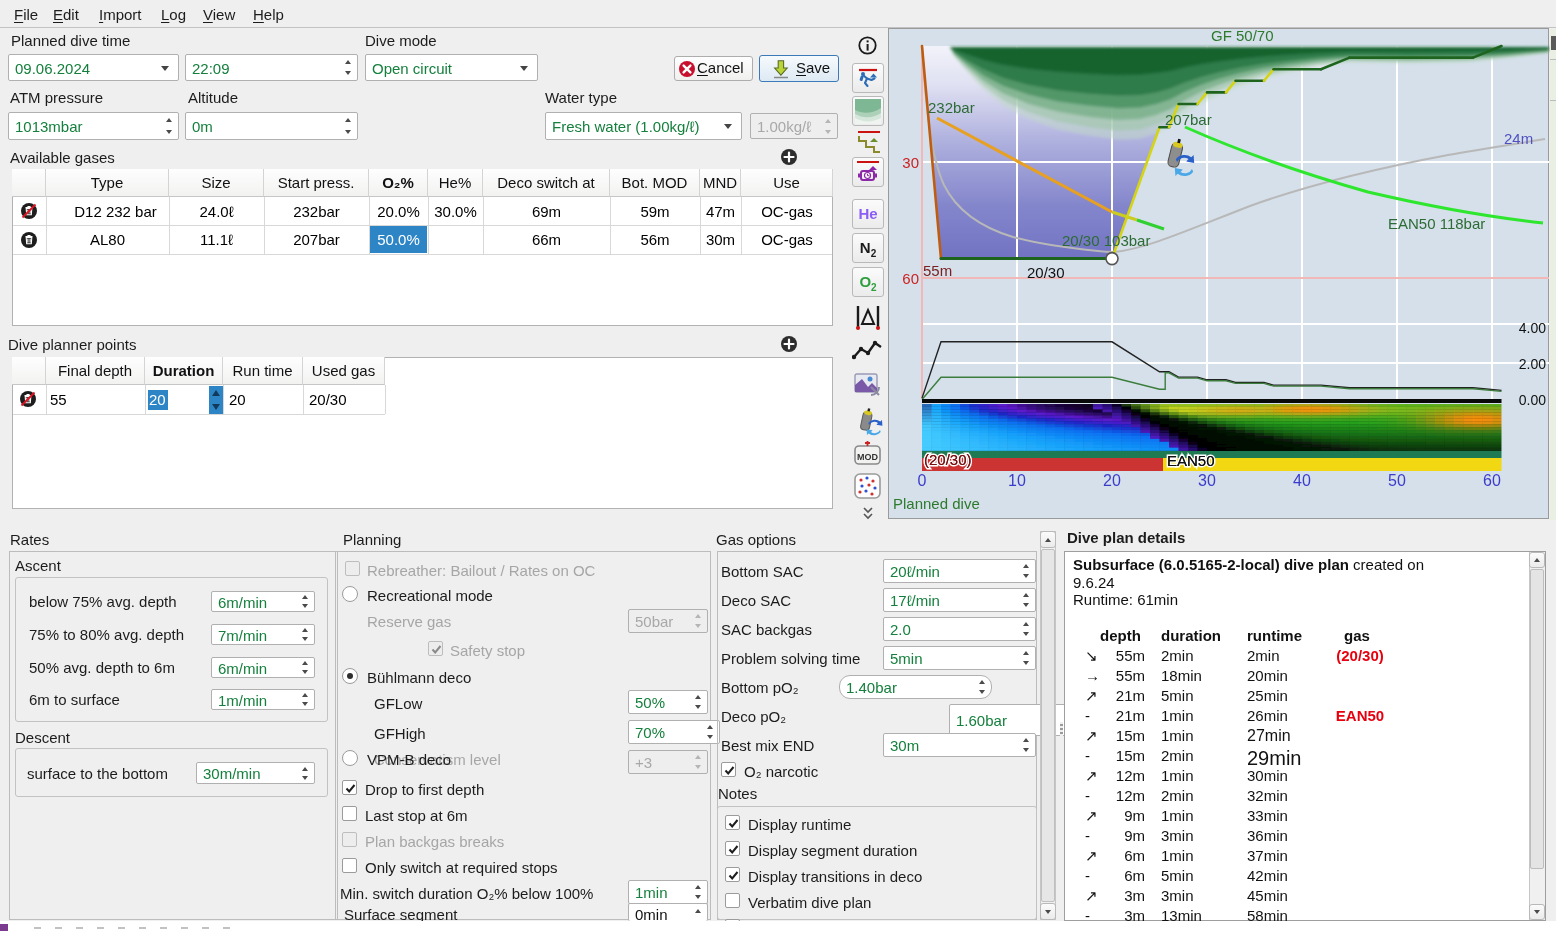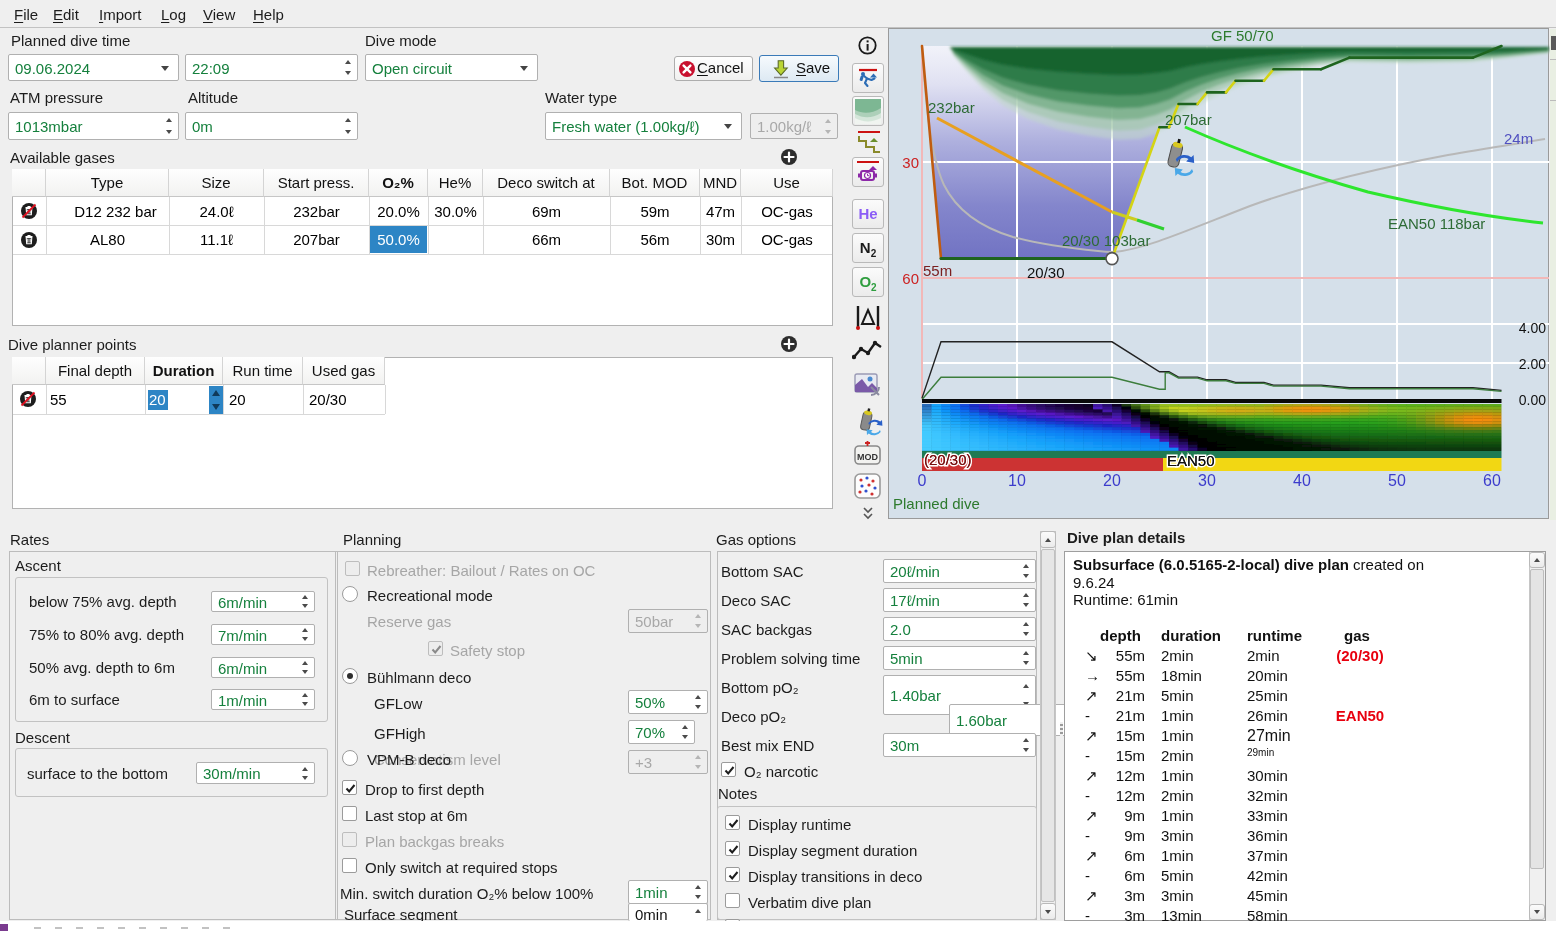--- a/index.html
+++ b/index.html
@@ -307,21 +307,21 @@
     <div class="btns">
       <div class="up">
         <span class="tri-u"></span>
       </div>
       <div class="dn">
         <span class="tri-d"></span>
       </div>
     </div>
   </div>
 <div class="lbl" style="left:374px;top:725px;">GFHigh</div>
-<div class="field spin" style="left:628px;top:720px;width:67px;height:24px;">
+<div class="field spin" style="left:628px;top:720px;width:92px;height:24px;">
     <span class="tx">70%</span>
     <div class="btns">
       <div class="up">
         <span class="tri-u"></span>
       </div>
       <div class="dn">
         <span class="tri-d"></span>
       </div>
     </div>
   </div>
@@ -416,21 +416,21 @@
     <div class="btns">
       <div class="up">
         <span class="tri-u"></span>
       </div>
       <div class="dn">
         <span class="tri-d"></span>
       </div>
     </div>
   </div>
 <div class="lbl" style="left:721px;top:679px;">Bottom pO₂</div>
-<div class="field spin" style="left:883px;top:675px;width:153px;height:40px;">
+<div class="field spin" style="left:839px;top:675px;width:153px;height:24px;border-radius:11px;">
     <span class="tx">1.40bar</span>
     <div class="btns">
       <div class="up">
         <span class="tri-u"></span>
       </div>
       <div class="dn">
         <span class="tri-d"></span>
       </div>
     </div>
   </div>
@@ -524,21 +524,21 @@
 <div style="position:absolute;white-space:nowrap;font-size:15px;left:1161px;top:707px;">1min</div>
 <div style="position:absolute;white-space:nowrap;font-size:15px;left:1247px;top:707px;">26min</div>
 <div style="position:absolute;white-space:nowrap;font-size:15px;left:1330px;top:707px;width:60px;text-align:center;color:#e8000e;font-weight:bold;">EAN50</div>
 <div style="position:absolute;white-space:nowrap;font-size:15px;left:1085px;top:727px;">↗</div>
 <div style="position:absolute;white-space:nowrap;font-size:15px;left:1110px;top:727px;width:35px;text-align:right;">15m</div>
 <div style="position:absolute;white-space:nowrap;font-size:15px;left:1161px;top:727px;">1min</div>
 <div style="position:absolute;white-space:nowrap;font-size:16px;left:1247px;top:727px;">27min</div>
 <div style="position:absolute;white-space:nowrap;font-size:15px;left:1085px;top:747px;">-</div>
 <div style="position:absolute;white-space:nowrap;font-size:15px;left:1110px;top:747px;width:35px;text-align:right;">15m</div>
 <div style="position:absolute;white-space:nowrap;font-size:15px;left:1161px;top:747px;">2min</div>
-<div style="position:absolute;white-space:nowrap;font-size:10px;left:1247px;top:747px;">29min</div>
+<div style="position:absolute;white-space:nowrap;font-size:20px;left:1247px;top:747px;">29min</div>
 <div style="position:absolute;white-space:nowrap;font-size:15px;left:1085px;top:767px;">↗</div>
 <div style="position:absolute;white-space:nowrap;font-size:15px;left:1110px;top:767px;width:35px;text-align:right;">12m</div>
 <div style="position:absolute;white-space:nowrap;font-size:15px;left:1161px;top:767px;">1min</div>
 <div style="position:absolute;white-space:nowrap;font-size:15px;left:1247px;top:767px;">30min</div>
 <div style="position:absolute;white-space:nowrap;font-size:15px;left:1085px;top:787px;">-</div>
 <div style="position:absolute;white-space:nowrap;font-size:15px;left:1110px;top:787px;width:35px;text-align:right;">12m</div>
 <div style="position:absolute;white-space:nowrap;font-size:15px;left:1161px;top:787px;">2min</div>
 <div style="position:absolute;white-space:nowrap;font-size:15px;left:1247px;top:787px;">32min</div>
 <div style="position:absolute;white-space:nowrap;font-size:15px;left:1085px;top:807px;">↗</div>
 <div style="position:absolute;white-space:nowrap;font-size:15px;left:1110px;top:807px;width:35px;text-align:right;">9m</div>

